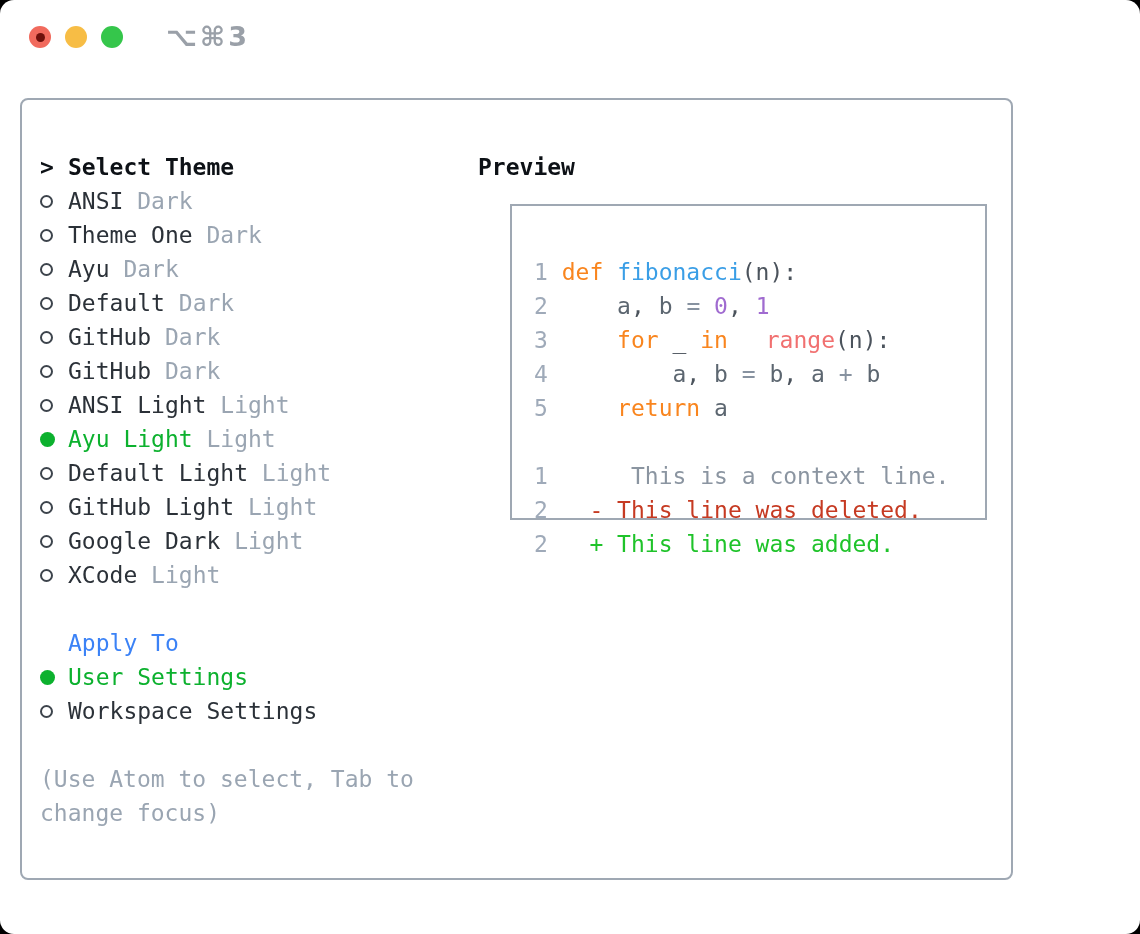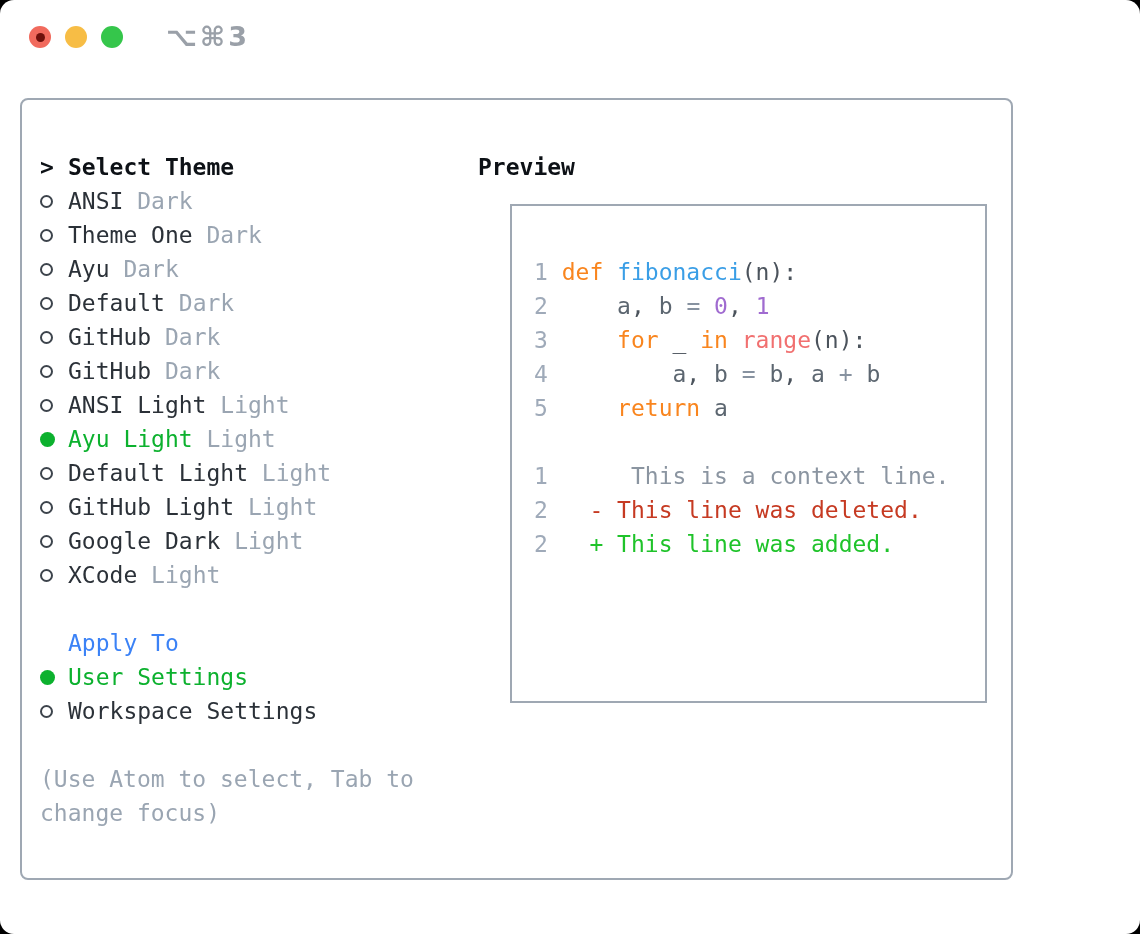--- a/index.html
+++ b/index.html
@@ -35,30 +35,30 @@
   .circle{width:13px;height:13px;box-sizing:border-box;border:2px solid var(--radio-ring);border-radius:50%;}
   .circle.sel{width:15px;height:15px;border:none;background:var(--selection-green);}
   .name{color:var(--text-dark);}
   .name.sel{color:var(--selection-green);}
   .variant{color:var(--muted-gray);}
   .hint-row{color:var(--muted-gray);}
   .spacer{height:34px;}
   
   .preview-header{position:absolute;left:456px;top:50px;}
   .preview-box{
-    position:absolute;left:488px;top:104px;width:477px;height:499px;
+    position:absolute;left:488px;top:104px;width:477px;height:316px;
     box-sizing:border-box;border:2px solid var(--border-gray);background:#fff;
   }
   .code{position:absolute;left:22px;top:49px;font-size:23px;line-height:34px;}
   .cline{height:34px;white-space:pre;}
   .ln{color:var(--line-number);}
   .tok-kw{color:var(--keyword-orange);}
   .tok-fn{color:var(--function-blue);}
   .tok-num{color:var(--number-purple);}
-  .tok-call{color:var(--call-red);}
+  .tok-call{color:var(--call-red);margin-left:24px;}
   .tok-pl{color:var(--code-plain);}
   .tok-id{color:var(--identifier);}
   .tok-op{color:var(--operator);}
   .tok-ctx{color:var(--context-gray);}
   .tok-del{color:var(--deleted-red);}
   .tok-add{color:var(--added-green);}
 </style>
 </head>
 <body>
 

